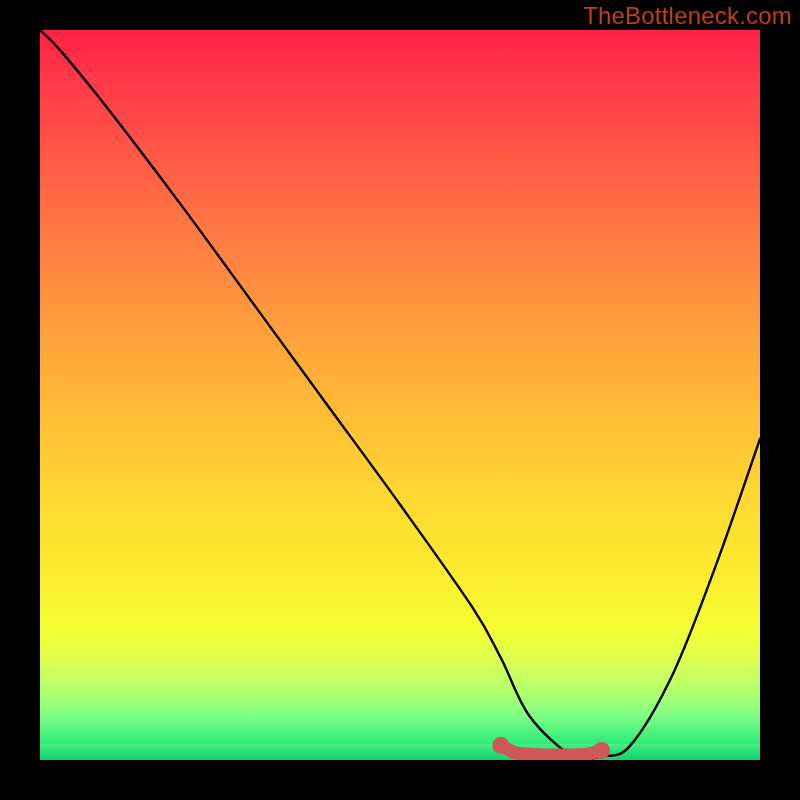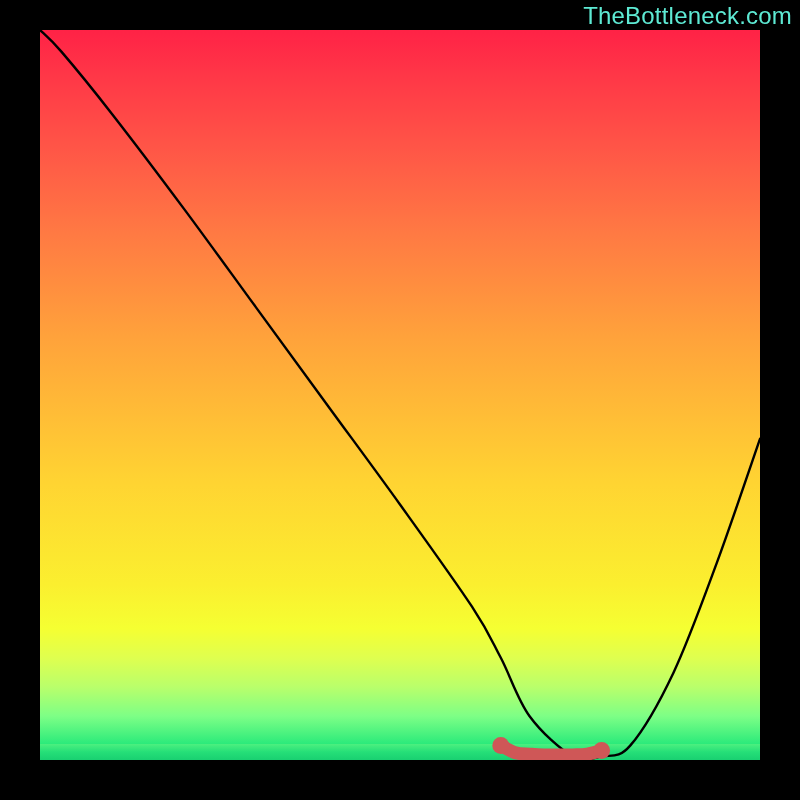--- a/index.html
+++ b/index.html
@@ -13,21 +13,21 @@
   .frame {
     position: relative;
     width: 800px;
     height: 800px;
     background: #000;
   }
   .watermark {
     position: absolute;
     top: 2px;
     right: 8px;
-    color: #5eead4;
+    color: #c2410c;
     font-size: 24px;
     font-weight: 500;
     letter-spacing: 0.2px;
     z-index: 30;
   }
   .plot-area {
     position: absolute;
     left: 40px;
     top: 30px;
     width: 720px;

